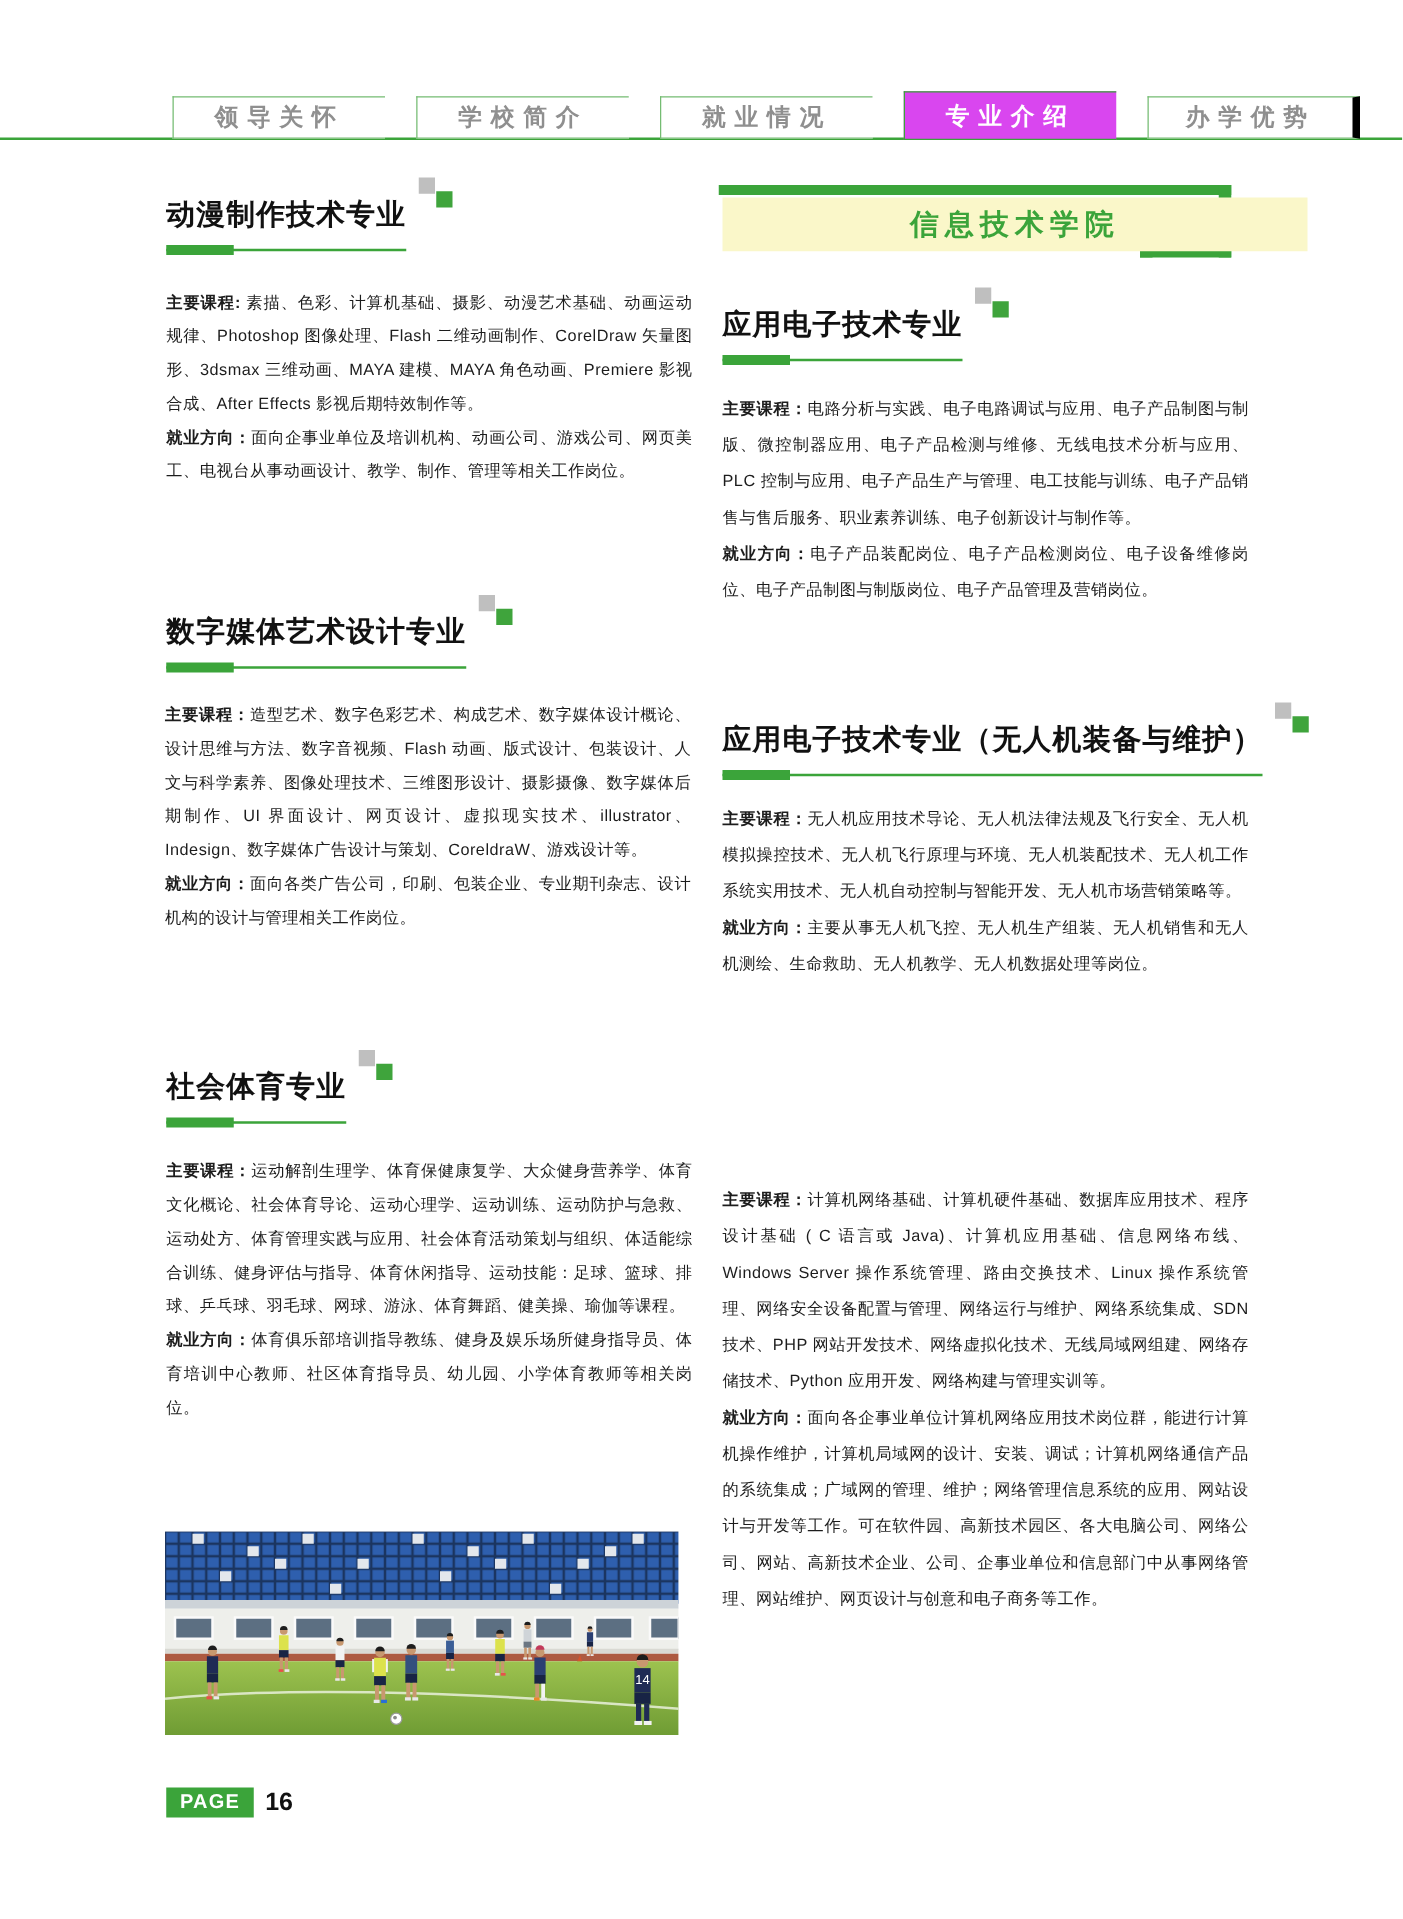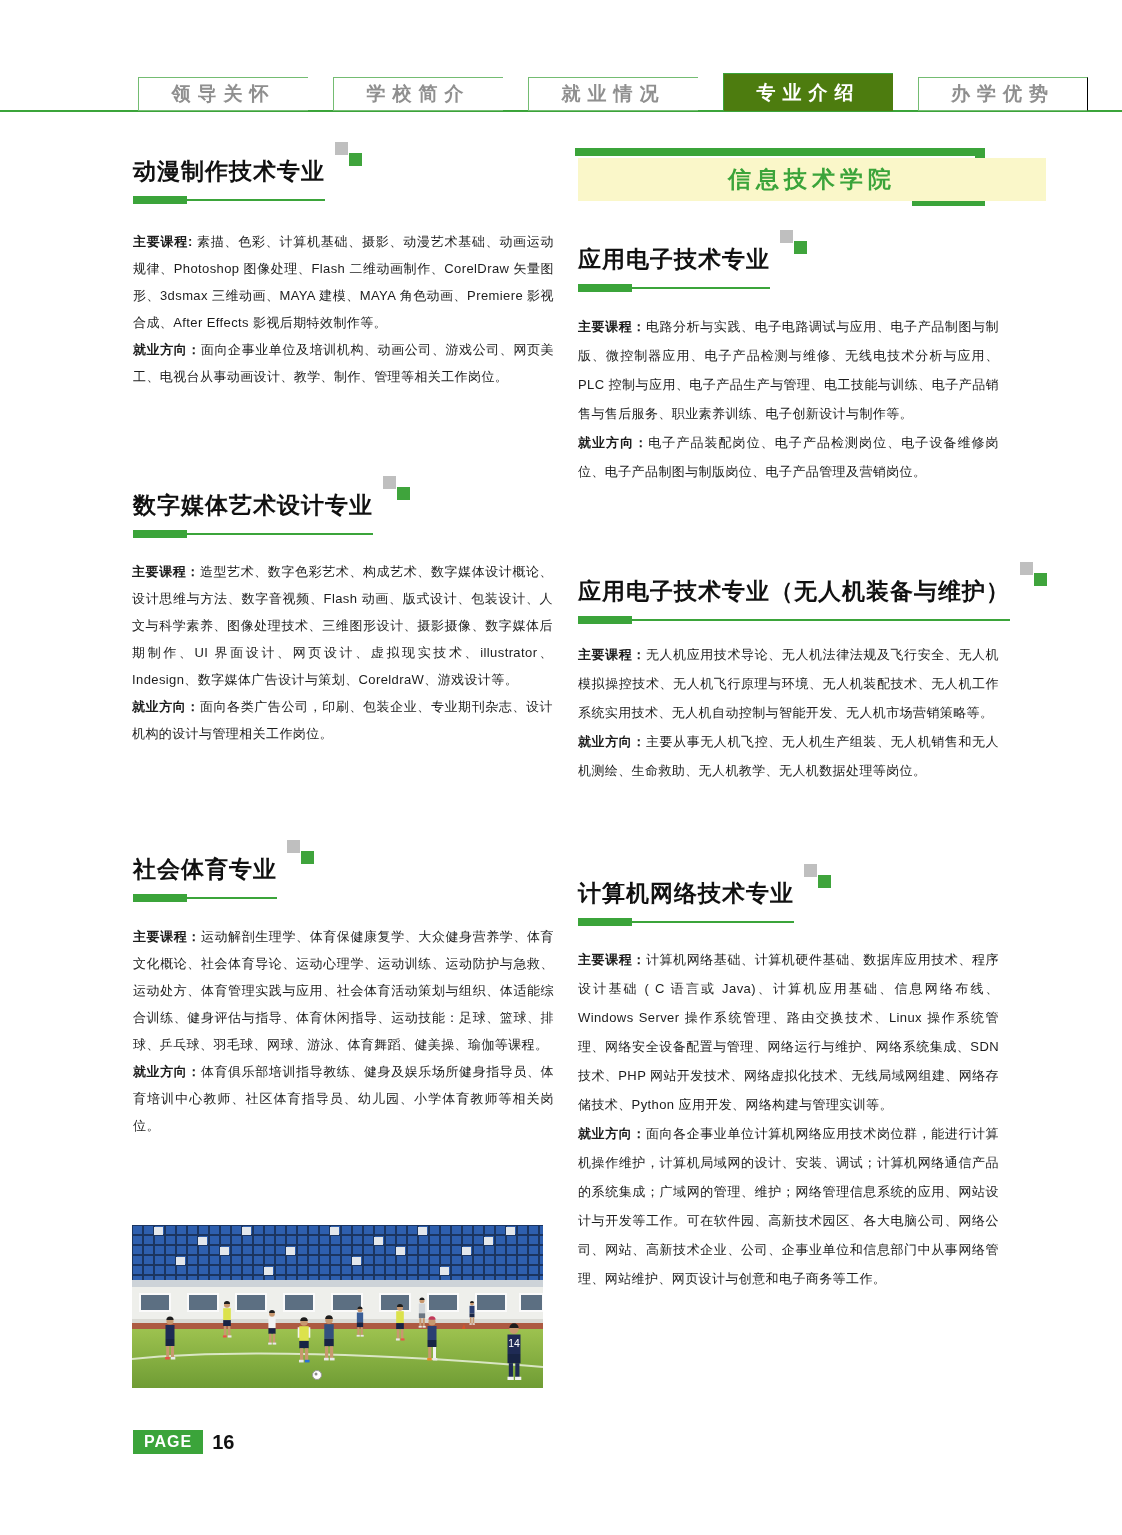--- a/index.html
+++ b/index.html
@@ -5,22 +5,22 @@
   html,body{margin:0;padding:0;background:#ffffff;}
   body{font-family:"Liberation Sans", sans-serif; color:#1c1c1c;}
   #page{position:relative;width:1122px;height:1535px;background:#fff;overflow:hidden;margin:0 auto;}
 
   
   .nav-line{position:absolute;top:110px;left:0;width:1122px;height:2px;background:#3BA43A;}
   .nav{position:absolute;top:77px;left:138px;display:flex;gap:25px;}
   .tab{box-sizing:border-box;width:170px;height:34px;border:1px solid #74bc72;border-right:none;
        display:flex;align-items:center;justify-content:center;font-size:19px;font-weight:bold;
        color:#8f8f8f;letter-spacing:7px;background:#fff;cursor:pointer;}
-  .tab:last-child{border-right:1px solid #000000;}
-  .tab.active{background:#4d7c0f;color:#fff;border-color:#3BA43A;height:39px;margin-top:-4px;text-align:center;}
+  .tab:last-child{border-right:6px solid #000000;}
+  .tab.active{background:#d946ef;color:#fff;border-color:#3BA43A;height:39px;margin-top:-4px;text-align:center;}
 
   
   .sec-head{position:absolute;display:inline-block;}
   .sec-title{display:block;font-size:23px;line-height:30px;font-weight:bold;color:#111;letter-spacing:1px;white-space:nowrap;}
   .rule{position:relative;margin-top:10px;height:8px;width:100%;}
   .rule::before{content:"";position:absolute;left:0;right:0;top:3px;height:2px;background:#3BA43A;}
   .rule::after{content:"";position:absolute;left:0;top:0;width:54px;height:8px;background:#3BA43A;}
   .deco{position:absolute;top:-14px;right:-38px;width:28px;height:26px;}
   .deco .sq{position:absolute;width:13px;height:13px;display:block;}
   .deco .sq.g1{left:0;top:0;background:#BFBFBF;}
@@ -315,26 +315,18 @@
         <i class="sq g1"></i>
         <i class="sq g2"></i>
       </span>
     <div class="rule"></div>
   </div>
   <div class="body-block lh29" style="left:578px;top:640px;">
     <p><span class="lbl">主要课程：</span><span>无人机应用技术导论、无人机法律法规及飞行安全、无人机模拟操控技术、无人机飞行原理与环境、无人机装配技术、无人机工作系统实用技术、无人机自动控制与智能开发、无人机市场营销策略等。</span></p>
     <p><span class="lbl">就业方向：</span><span>主要从事无人机飞控、无人机生产组装、无人机销售和无人机测绘、生命救助、无人机教学、无人机数据处理等岗位。</span></p>
   </div>
 
-  <div class="sec-head" style="left:578px;top:878px;">
-    <span class="sec-title">计算机网络技术专业</span>
-    <span class="deco">
-        <i class="sq g1"></i>
-        <i class="sq g2"></i>
-      </span>
-    <div class="rule"></div>
-  </div>
   <div class="body-block lh29" style="left:578px;top:945px;">
     <p><span class="lbl">主要课程：</span><span>计算机网络基础、计算机硬件基础、数据库应用技术、程序设计基础 ( C 语言或 Java)、计算机应用基础、信息网络布线、Windows Server 操作系统管理、路由交换技术、Linux 操作系统管理、网络安全设备配置与管理、网络运行与维护、网络系统集成、SDN 技术、PHP 网站开发技术、网络虚拟化技术、无线局域网组建、网络存储技术、Python 应用开发、网络构建与管理实训等。</span></p>
     <p><span class="lbl">就业方向：</span><span>面向各企事业单位计算机网络应用技术岗位群，能进行计算机操作维护，计算机局域网的设计、安装、调试；计算机网络通信产品的系统集成；广域网的管理、维护；网络管理信息系统的应用、网站设计与开发等工作。可在软件园、高新技术园区、各大电脑公司、网络公司、网站、高新技术企业、公司、企事业单位和信息部门中从事网络管理、网站维护、网页设计与创意和电子商务等工作。</span></p>
   </div>
 
 </div>
 
 </body></html>

